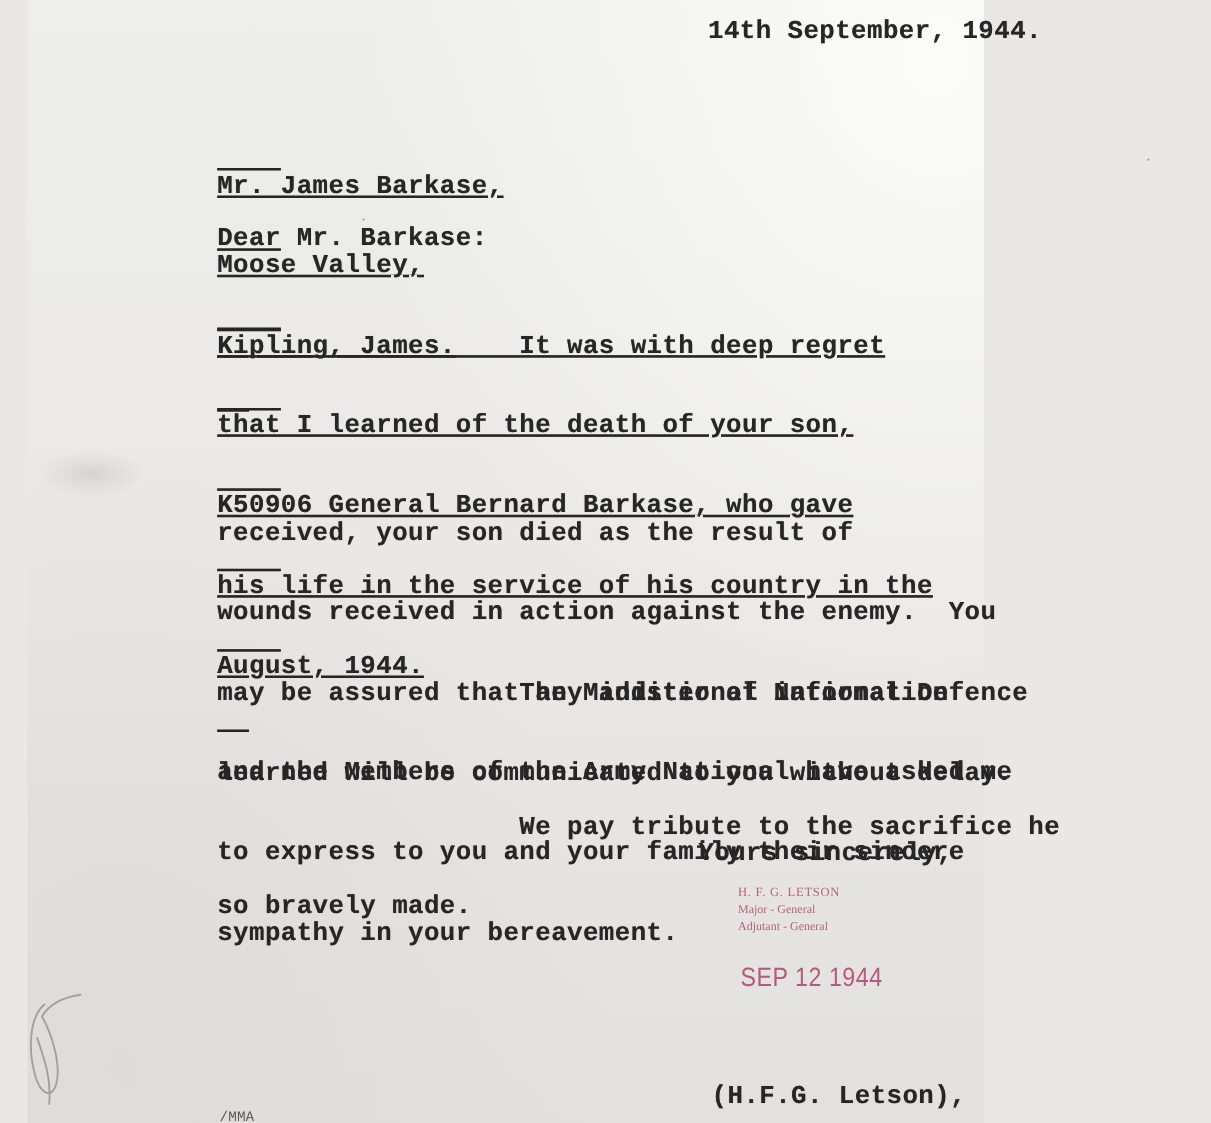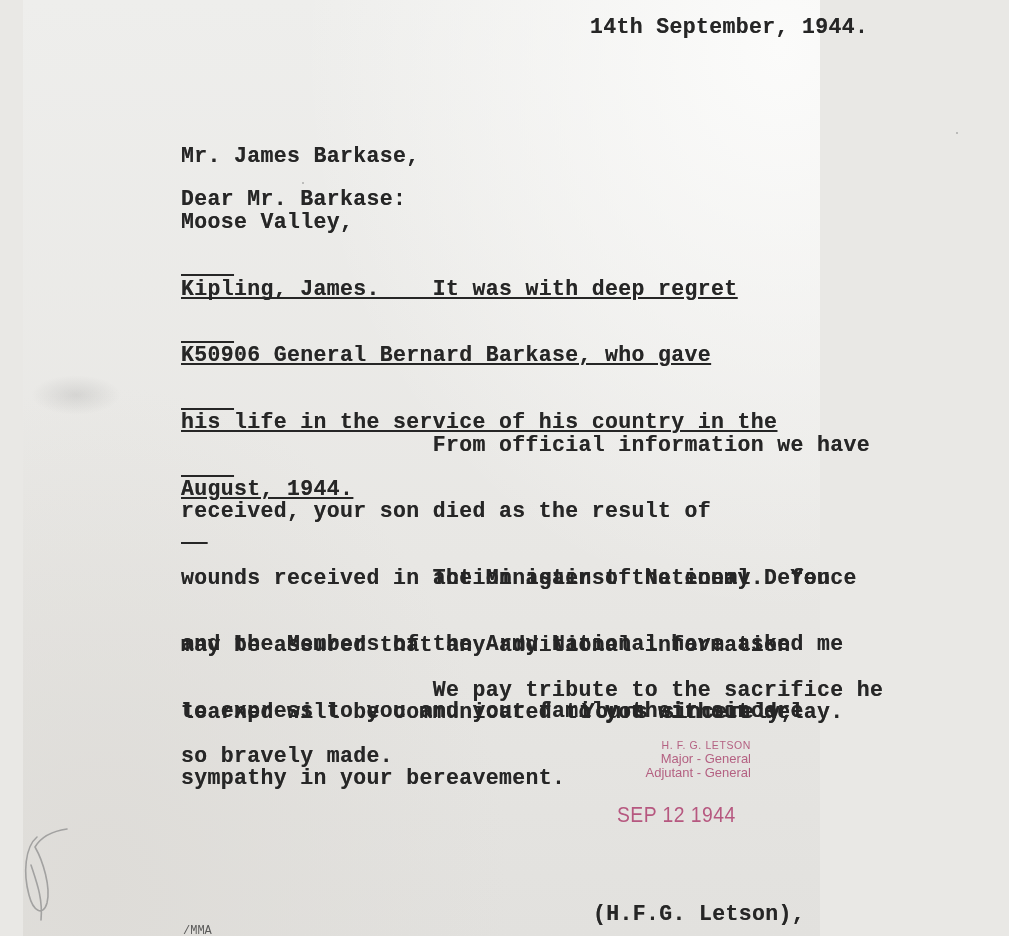--- a/index.html
+++ b/index.html
@@ -32,31 +32,31 @@
       font-size: 21.5px;
       line-height: 22.3px;
       letter-spacing: 0.35px;
       white-space: pre;
       text-shadow: 0 0 0.6px rgba(40,40,40,0.6);
     }
     .line { display: block; }
     .stamp {
       position: absolute;
       color: #b0567a;
-      font-family: Liberation Sans, sans-serif;
-      text-align: right;
+      font-family: Liberation Serif, serif;
+      text-align: left;
       opacity: 0.92;
     }
     .stamp-name {
       font-size: 10.5px;
       line-height: 14px;
       letter-spacing: 0.6px;
     }
     .stamp-sub {
-      font-size: 13px;
+      font-size: 10px;
       line-height: 14px;
     }
     .date-stamp {
       position: absolute;
       color: #b24a76;
       font-family: "Liberation Sans", "DejaVu Sans", sans-serif;
       font-size: 22px;
       letter-spacing: 0.5px;
       transform: scaleX(0.88);
       transform-origin: left top;
@@ -98,37 +98,37 @@
 
 <div class="paper">
 
   <div class="smudge"></div>
 
   <span class="speck" style="left:933px; top:132px;"></span>
   <span class="speck" style="left:279px; top:182px;"></span>
 
   <div class="tw" style="left:567px; top:16px;">14th September, 1944.</div>
 
-  <div class="tw" style="left:158px; top:100px;">
+  <div class="tw" style="left:158px; top:100px;text-decoration:underline;">
     <span class="line">Mr. James Barkase,</span>
     <span class="line">Moose Valley,</span>
     <span class="line">Kipling, James.</span>
   </div>
 
   <div class="tw" style="left:158px; top:188px;">Dear Mr. Barkase:</div>
 
   <div class="tw" style="left:158px; top:233px;text-decoration:underline;">
     <span class="line">                   It was with deep regret</span>
+    <span class="line">that I learned of the death of your son,</span>
     <span class="line">K50906 General Bernard Barkase, who gave</span>
     <span class="line">his life in the service of his country in the</span>
     <span class="line">August, 1944.</span>
   </div>
 
   <div class="tw" style="left:158px; top:389px;">
-    <span class="line">                   From official information we have</span>
     <span class="line">received, your son died as the result of</span>
     <span class="line">wounds received in action against the enemy.  You</span>
     <span class="line">may be assured that any additional information</span>
     <span class="line">learned will be communicated to you without delay.</span>
   </div>
 
   <div class="tw" style="left:158px; top:522px;">
     <span class="line">                   The Minister of National Defence</span>
     <span class="line">and the Members of the Army National have asked me</span>
     <span class="line">to express to you and your family their sincere</span>

